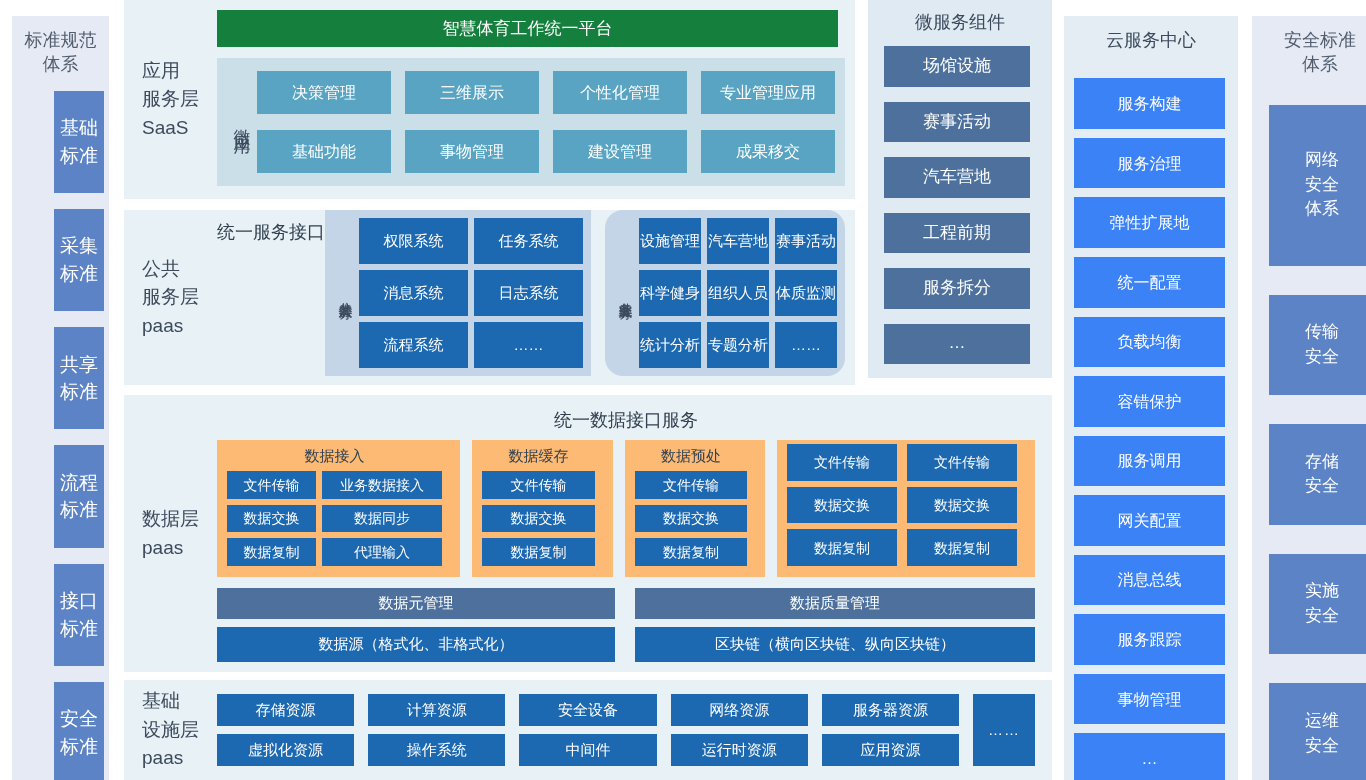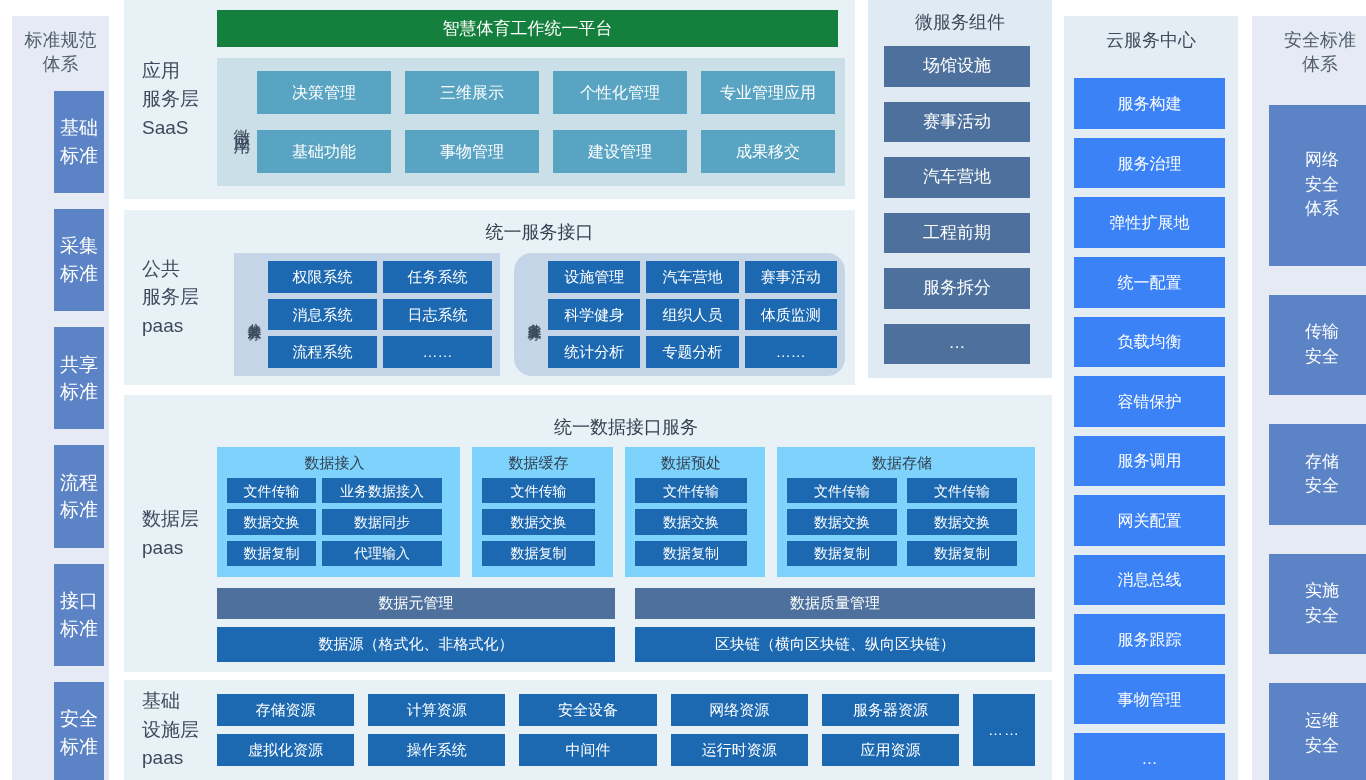--- a/index.html
+++ b/index.html
@@ -56,34 +56,34 @@
   .vlabel{
     writing-mode:vertical-lr;text-orientation:upright;display:flex;align-items:center;justify-content:center;
     font-size:17px;color:#3c4a5c;letter-spacing:5px;flex:0 0 30px;
   }
   .vlabel.small{font-size:14px;letter-spacing:1px;flex:0 0 26px;}
   .grid{display:grid;flex:1;min-width:0;}
   .grid.apps{grid-template-columns:repeat(4,1fr);grid-template-rows:1fr 1fr;gap:16px 14px;}
   .grid.apps .box{background:#58a4c2;font-size:16px;}
   
   .sec.pubsvc{height:175px;}
-  .pubsvc .sec-body{padding:0 10px 9px 0;display:flex;flex-direction:column;margin-left:17px;}
+  .pubsvc .sec-body{padding:0 10px 9px 0;display:flex;flex-direction:row;}
   .pub-panels{flex:1;display:flex;gap:14px;}
   .sub-panel{background:#c4d5e8;display:flex;padding:8px;box-sizing:border-box;}
   .sub-panel.pub1{flex:0 0 266px;}
   .sub-panel.pub2{flex:1;border-radius:18px;}
   .grid.cols2{grid-template-columns:1fr 1fr;grid-template-rows:repeat(3,1fr);gap:6px;}
   .grid.cols3{grid-template-columns:repeat(3,1fr);grid-template-rows:repeat(3,1fr);gap:6px;}
   .bluebtn{background:#1c69b2;font-size:15px;}
   
   .sec.data{margin-top:10px;height:277px;width:928px;}
   .data .sec-body{padding:0 17px 10px 0;display:flex;flex-direction:column;}
-  .data .sec-title{padding:1px 0 8px 0;margin-top:19px;}
+  .data .sec-title{padding:13px 0 8px 0;}
   .data-panels{display:flex;gap:12px;height:138px;}
-  .data-panel{background:#7dd3fc;box-sizing:border-box;padding:4px 18px 11px 10px;display:flex;flex-direction:column;}
+  .data-panel{background:#fdba74;box-sizing:border-box;padding:4px 18px 11px 10px;display:flex;flex-direction:column;}
   .dp-title{text-align:center;font-size:15px;color:#32404f;padding:3px 0 5px 0;}
   .dp1{flex:0 0 243px;}
   .dp2{flex:0 0 141px;}
   .dp3{flex:0 0 140px;}
   .dp4{flex:1;}
   .grid.dcols1{grid-template-columns:1fr;grid-template-rows:repeat(3,1fr);gap:6px;}
   .grid.dcols2a{grid-template-columns:0.85fr 1.15fr;grid-template-rows:repeat(3,1fr);gap:6px;}
   .grid.dcols2{grid-template-columns:1fr 1fr;grid-template-rows:repeat(3,1fr);gap:6px 10px;}
   .data-panel .box{font-size:14px;}
   .bar-row{display:flex;gap:20px;margin-top:11px;}
@@ -230,21 +230,20 @@
           </div>
           <div class="data-panel dp3">
             <div class="dp-title">数据预处</div>
             <div class="grid dcols1">
                 <div class="box bluebtn">文件传输</div>
                 <div class="box bluebtn">数据交换</div>
                 <div class="box bluebtn">数据复制</div>
               </div>
           </div>
           <div class="data-panel dp4">
-            <div class="dp-title">数据存储</div>
             <div class="grid dcols2">
                 <div class="box bluebtn">文件传输</div>
                 <div class="box bluebtn">文件传输</div>
                 <div class="box bluebtn">数据交换</div>
                 <div class="box bluebtn">数据交换</div>
                 <div class="box bluebtn">数据复制</div>
                 <div class="box bluebtn">数据复制</div>
               </div>
           </div>
         </div>

